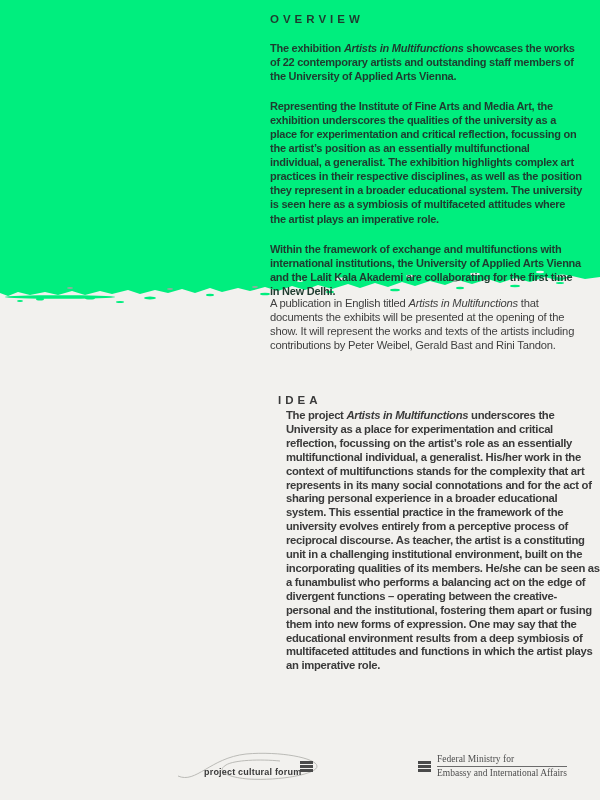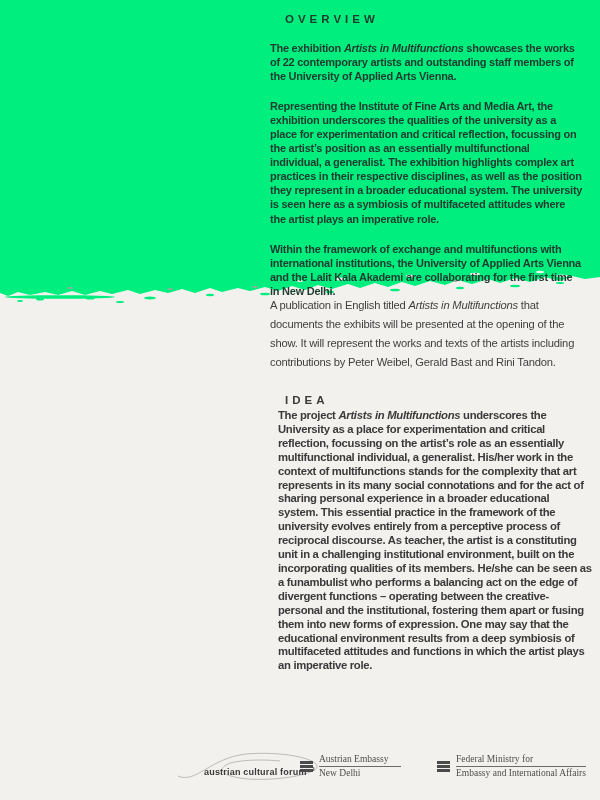--- a/index.html
+++ b/index.html
@@ -11,41 +11,41 @@
   .green-layer{position:absolute;left:0;top:0;width:600px;height:310px;}
   .green-fill{fill:var(--green);}
   .bg-fill{fill:var(--background);}
   .dark-speck{fill:#8FAE9D;}
 
   .names{position:absolute;top:13px;left:0;width:248px;text-align:right;
     font-weight:700;font-size:12px;letter-spacing:1.2px;line-height:16.15px;color:#23362C;}
   .name{white-space:nowrap;}
 
   .overview{position:absolute;left:270px;top:13px;width:313px;color:var(--text_on_green);}
-  .sec-heading{font-weight:700;font-size:11.5px;letter-spacing:4px;margin:0 0 3px 15px;}
+  .sec-heading{font-weight:700;font-size:11.5px;letter-spacing:4px;margin:0 0 3px 0;}
   .ov-p{margin:16px 0 14px 0;font-weight:700;font-size:11px;line-height:14.05px;letter-spacing:-0.25px;}
   .publication{position:absolute;left:270px;top:296px;width:318px;color:#3F3F3F;
-    font-weight:400;font-size:11.2px;line-height:19px;letter-spacing:-0.2px;}
-  .idea{position:absolute;left:270px;top:394px;width:322px;color:#3A3A3A;}
+    font-weight:400;font-size:11.2px;line-height:14px;letter-spacing:-0.2px;}
+  .idea{position:absolute;left:278px;top:394px;width:322px;color:#3A3A3A;}
   .idea-body{margin:3px 0 0 8px;font-weight:700;font-size:11.3px;line-height:13.9px;letter-spacing:-0.3px;}
 
   .credits{position:absolute;left:35px;top:384px;width:235px;color:#3C3C3C;
     font-size:10.5px;line-height:12px;letter-spacing:-0.1px;}
   .credit{margin:0 0 13px 0;}
   .credit-title-line{font-weight:700;color:#2E2E2E;}
   .credit-line{font-weight:400;}
 
   .footer{position:absolute;left:0;top:742px;width:600px;height:58px;color:#555;}
   .acf{position:absolute;left:176px;top:4px;width:150px;height:48px;}
   .acf-swirl{position:absolute;left:0;top:0;}
   .acf-text{position:absolute;left:28px;top:20px;font-weight:700;font-size:9px;letter-spacing:0.2px;color:#3A3A3A;white-space:nowrap;}
   .acf-sup{font-size:5.5px;vertical-align:super;letter-spacing:0;}
   .gov-logo{position:absolute;top:12px;display:flex;align-items:flex-start;}
   .gov-embassy{left:300px;}
-  .gov-ministry{left:437px;}
+  .gov-ministry{left:418px;}
   .flag{width:13px;margin-top:7px;margin-right:6px;flex:0 0 auto;}
   .flag .bar{height:2.6px;background:#4A4A4A;}
   .flag .gap{height:1.6px;background:var(--background);}
   .gov-text{font-family:"Liberation Serif",serif;font-size:9.5px;line-height:11px;color:#4E4E4E;white-space:nowrap;}
   .gov-line1{border-bottom:0.8px solid #6B6B6B;padding-bottom:1px;}
   .gov-line2{padding-top:1px;}
   .gov-embassy .gov-line1{min-width:82px;}
 </style>
 </head>
 <body>
@@ -237,35 +237,31 @@
             <div class="credit-line"></div>
           </div>
       </div>
     </div>
 
   <div class="footer">
     <div class="acf">
       <svg class="acf-swirl" width="150" height="48" viewBox="0 0 150 48" xmlns="http://www.w3.org/2000/svg" aria-hidden="true">
         <path d="M2,30 C20,38 34,12 70,8 C104,5 140,12 141,20 C142,28 104,35 72,33 C50,31 40,25 50,19 C58,14 84,13 104,15" fill="none" stroke="#B4B4B0" stroke-width="0.9"></path>
       </svg>
-      <div class="acf-text"><span>austrian cultural forum</span><span class="acf-sup">del</span></div>
+      <div class="acf-text"><span>project cultural forum</span><span class="acf-sup">del</span></div>
     </div>
 
     <div class="gov-logo gov-embassy">
       <div class="flag">
         <div class="bar"></div>
           <div class="gap"></div>
           <div class="bar"></div>
           <div class="gap"></div>
           <div class="bar"></div>
       </div>
-      <div class="gov-text">
-        <div class="gov-line1">Austrian Embassy</div>
-        <div class="gov-line2">New Delhi</div>
-      </div>
     </div>
 
     <div class="gov-logo gov-ministry">
       <div class="flag">
         <div class="bar"></div>
           <div class="gap"></div>
           <div class="bar"></div>
           <div class="gap"></div>
           <div class="bar"></div>
       </div>

